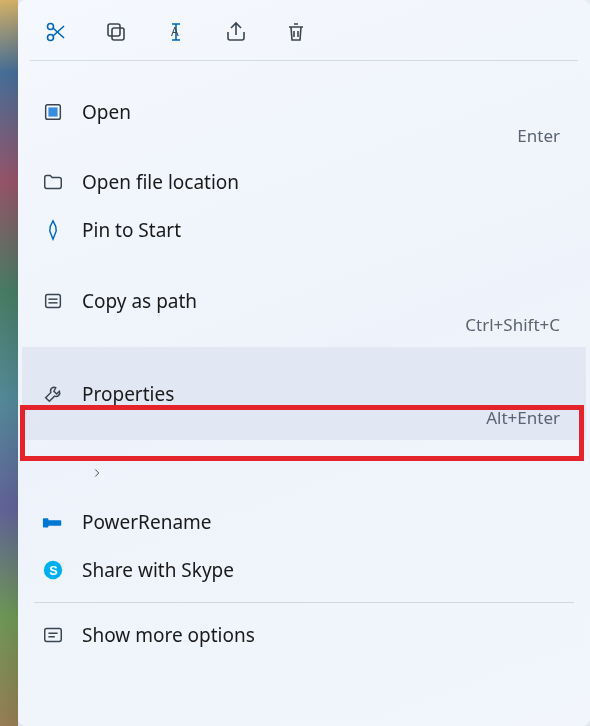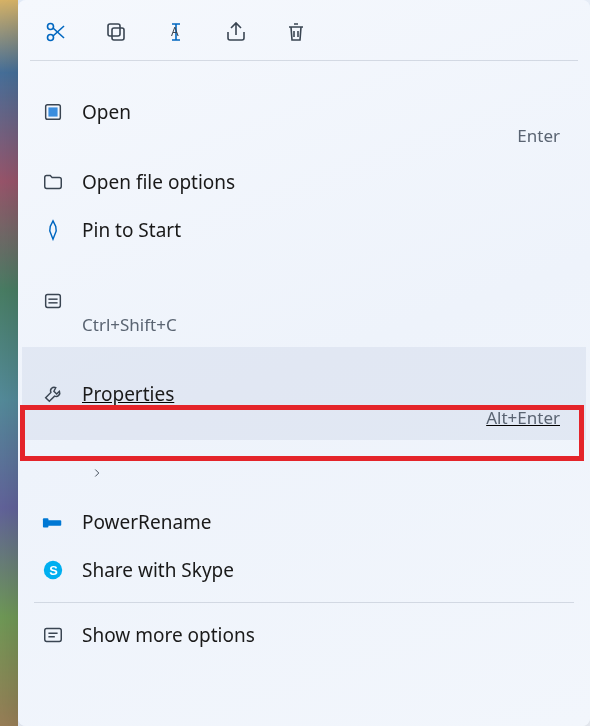--- a/index.html
+++ b/index.html
@@ -93,21 +93,20 @@
       left: 2px;
       top: 405px;
       width: 564px;
       height: 56px;
       border: 5px solid #e4242a;
       pointer-events: none;
       z-index: 10;
     }
     .menu-item.highlighted {
       background: rgba(200,210,230,0.35);
-      text-decoration: underline;
     }
     .section-gap {
       height: 10px;
     }
     svg {
       stroke: #3a4552;
       fill: none;
       stroke-width: 1.6;
     }
     .skype-icon circle.bg {
@@ -184,21 +183,21 @@
       <span class="menu-shortcut">Enter</span>
     </div>
 
 
     <div class="menu-item">
       <span class="menu-icon">
         <svg width="22" height="22" viewBox="0 0 24 24">
             <path d="M3 7a2 2 0 0 1 2-2h4l2 2h8a2 2 0 0 1 2 2v8a2 2 0 0 1-2 2H5a2 2 0 0 1-2-2V7z"></path>
           </svg>
       </span>
-      <span class="menu-label">Open file options</span>
+      <span class="menu-label">Open file location</span>
     </div>
 
     <div class="menu-item">
       <span class="menu-icon">
         <svg width="22" height="22" viewBox="0 0 24 24">
             <path d="M12 2l3 6 .5 5L12 22l-3.5-9L9 8l3-6z" stroke="#0067c0"></path>
           </svg>
       </span>
       <span class="menu-label">Pin to Start</span>
     </div>
@@ -206,20 +205,21 @@
 
 
     <div class="menu-item">
       <span class="menu-icon">
         <svg width="22" height="22" viewBox="0 0 24 24">
             <rect x="4" y="5" width="16" height="14" rx="2"></rect>
             <line x1="7" y1="10" x2="17" y2="10"></line>
             <line x1="7" y1="14" x2="17" y2="14"></line>
           </svg>
       </span>
+      <span class="menu-label">Copy as path</span>
       <span class="menu-shortcut">Ctrl+Shift+C</span>
     </div>
 
     <div class="menu-item highlighted">
       <span class="menu-icon">
         <svg width="22" height="22" viewBox="0 0 24 24">
             <path d="M15 5a4 4 0 0 0-5.3 5.3L4 16l4 4 5.7-5.7A4 4 0 0 0 19 9l-3 3-3-3 2-4z"></path>
           </svg>
       </span>
       <span class="menu-label">Properties</span>

